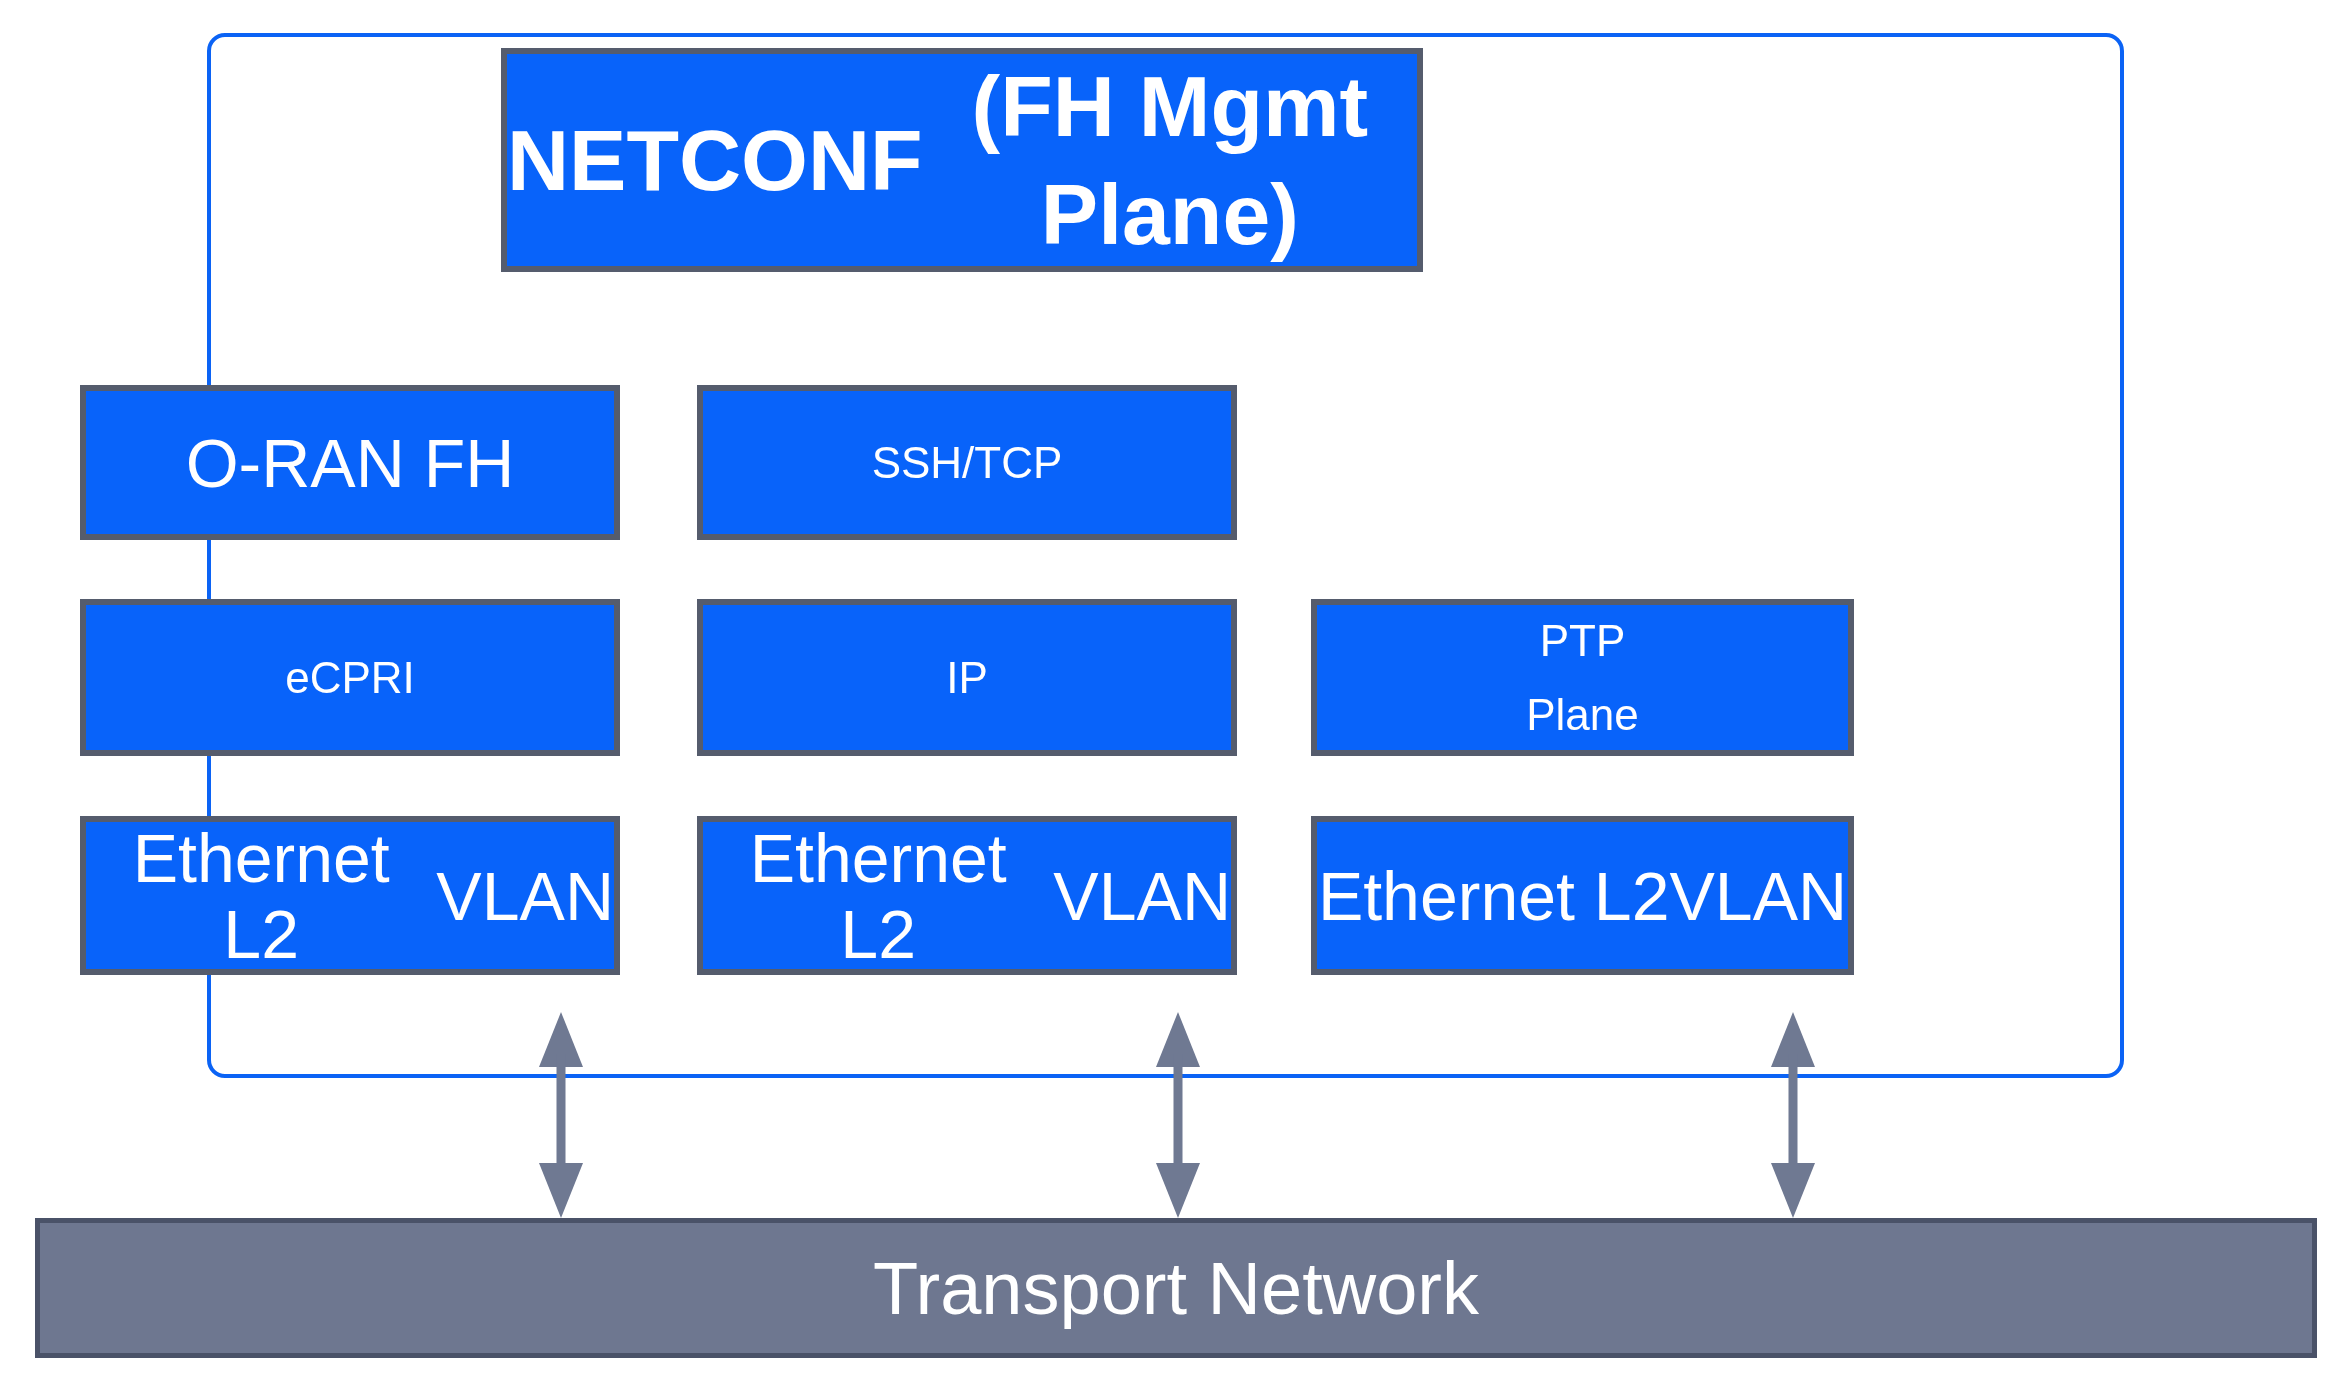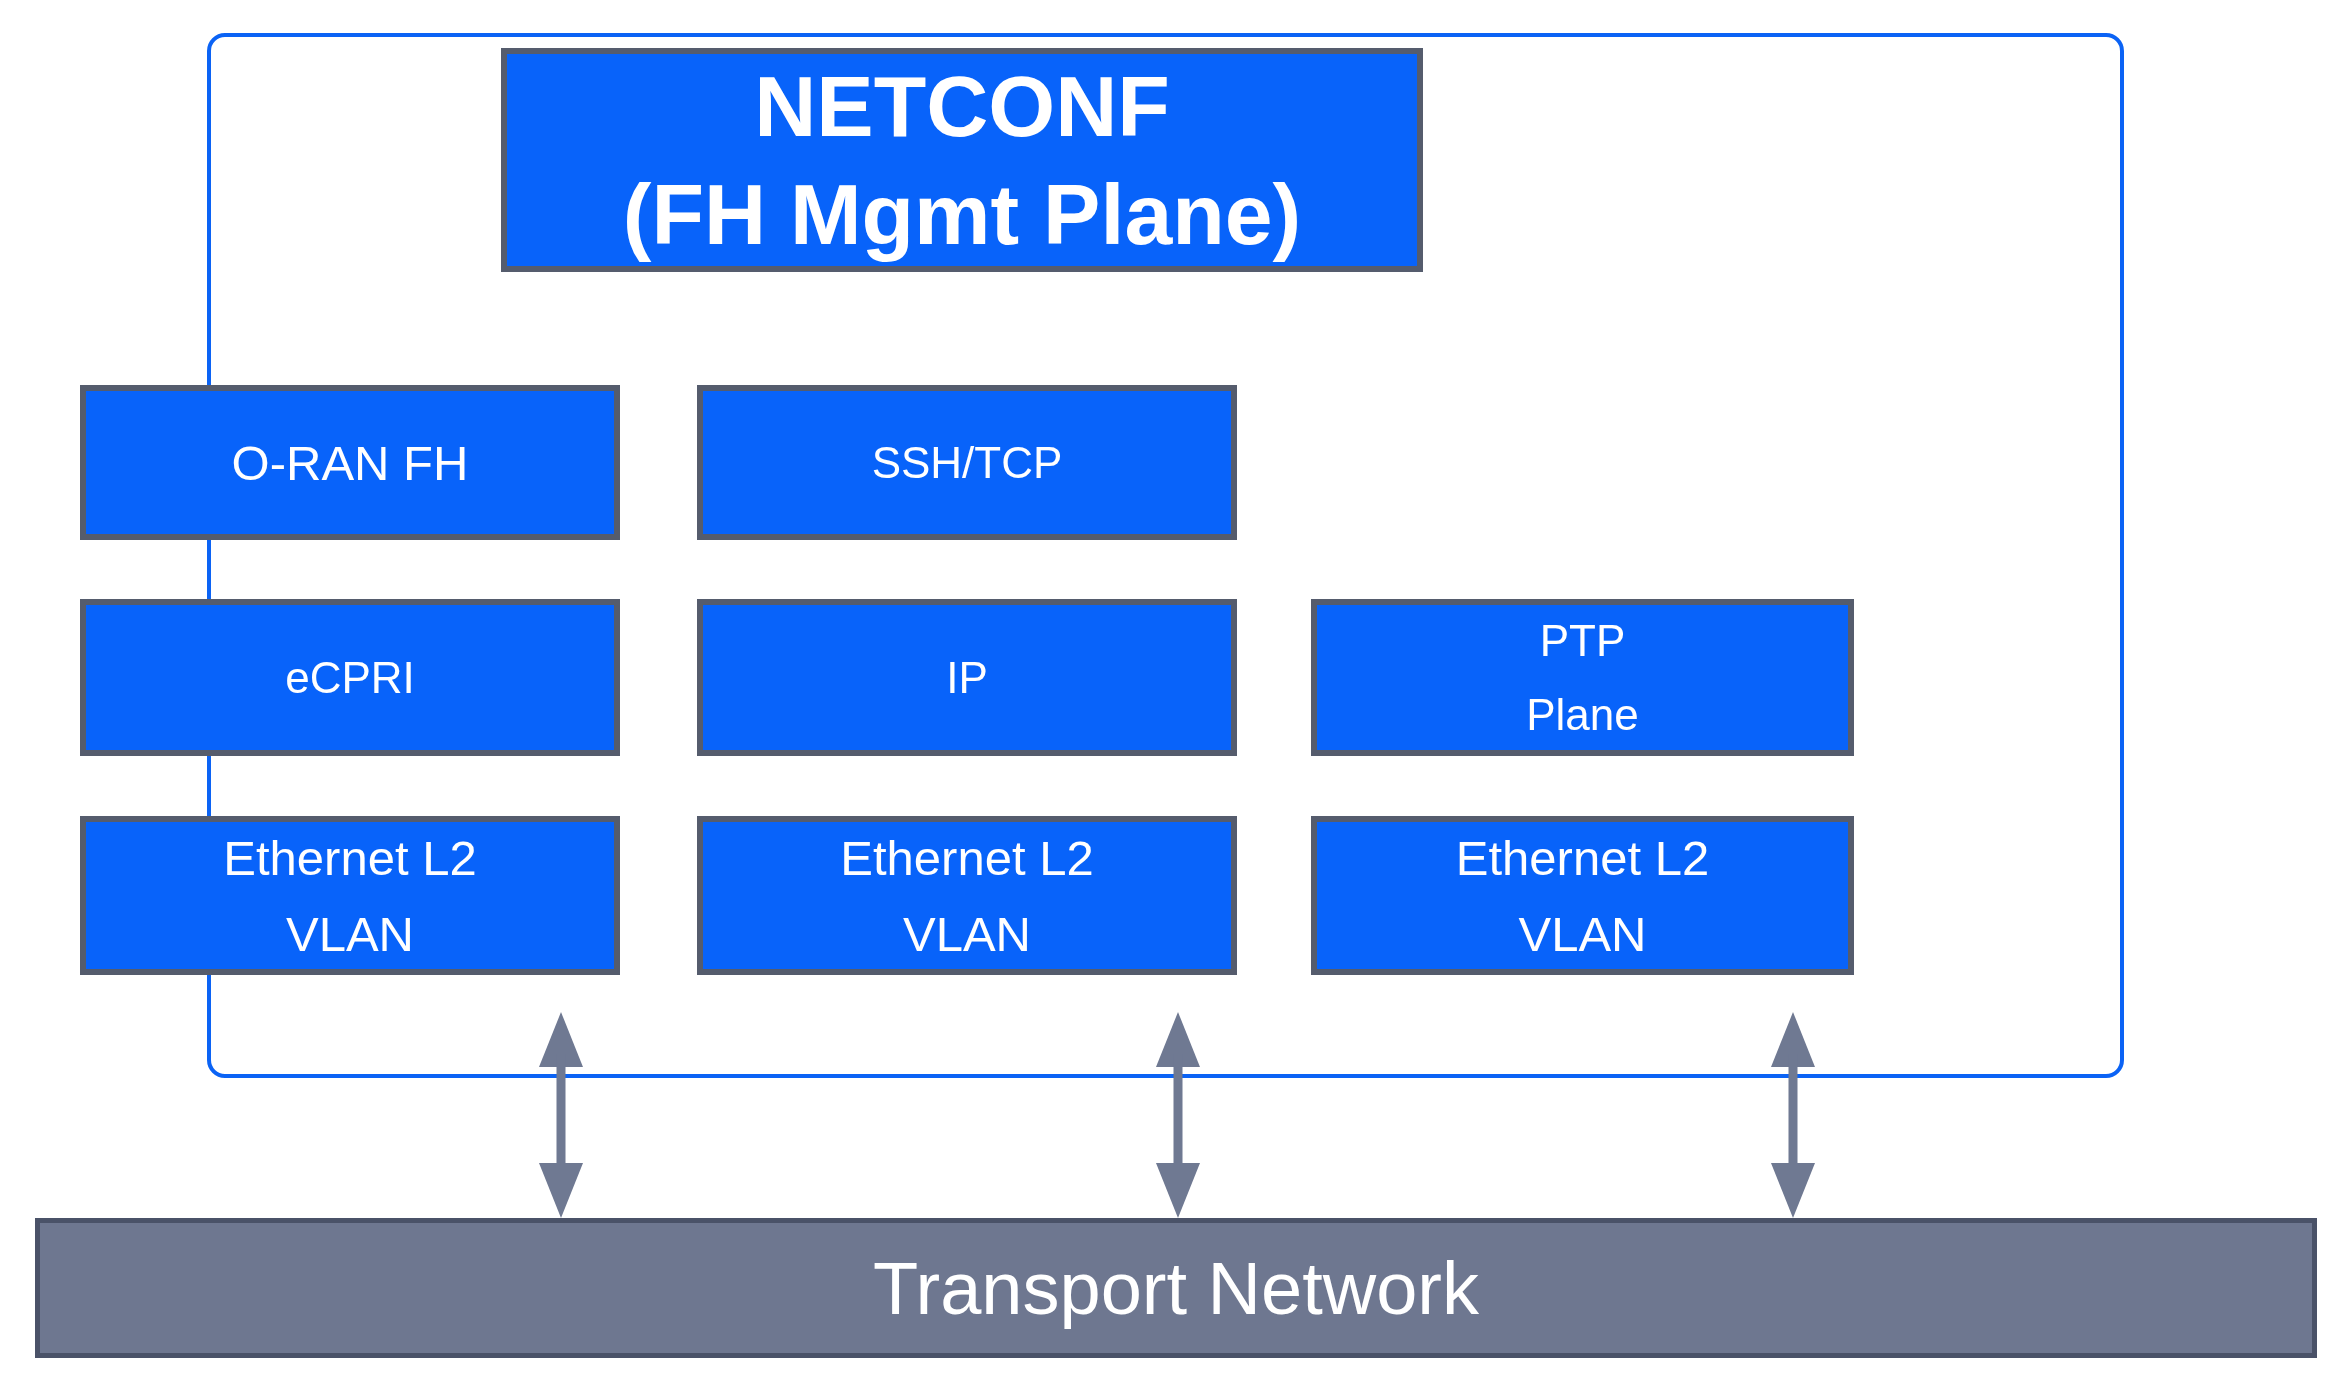--- a/index.html
+++ b/index.html
@@ -32,38 +32,38 @@
     border: 4px solid var(--container-border);
     border-radius: 18px;
     background: transparent;
   }
   .bluebox {
     position: absolute;
     background: var(--box-blue);
     border: 6px solid var(--box-border);
     color: var(--text);
     display: flex;
-    flex-direction: column;
+    flex-direction: row;
     align-items: center;
     justify-content: center;
     text-align: center;
   }
   .title-box {
     left: 501px; top: 48px;
     width: 922px; height: 224px;
     font-size: 86px;
     font-weight: bold;
     line-height: 108px;
   }
   .label-box {
     font-size: 44px;
     line-height: 74px;
   }
   .two-line {
-    font-size: 49px;
+    font-size: 68px;
     line-height: 76px;
     justify-content: center;
   }
   .box-oran  { left: 80px;   top: 385px; width: 540px; height: 155px; }
   .box-ssh   { left: 697px;  top: 385px; width: 540px; height: 155px; }
   .box-ecpri { left: 80px;   top: 599px; width: 540px; height: 157px; }
   .box-ip    { left: 697px;  top: 599px; width: 540px; height: 157px; }
   .box-ptp-synce {
     left: 1311px; top: 599px; width: 543px; height: 157px;
     flex-direction: column;

